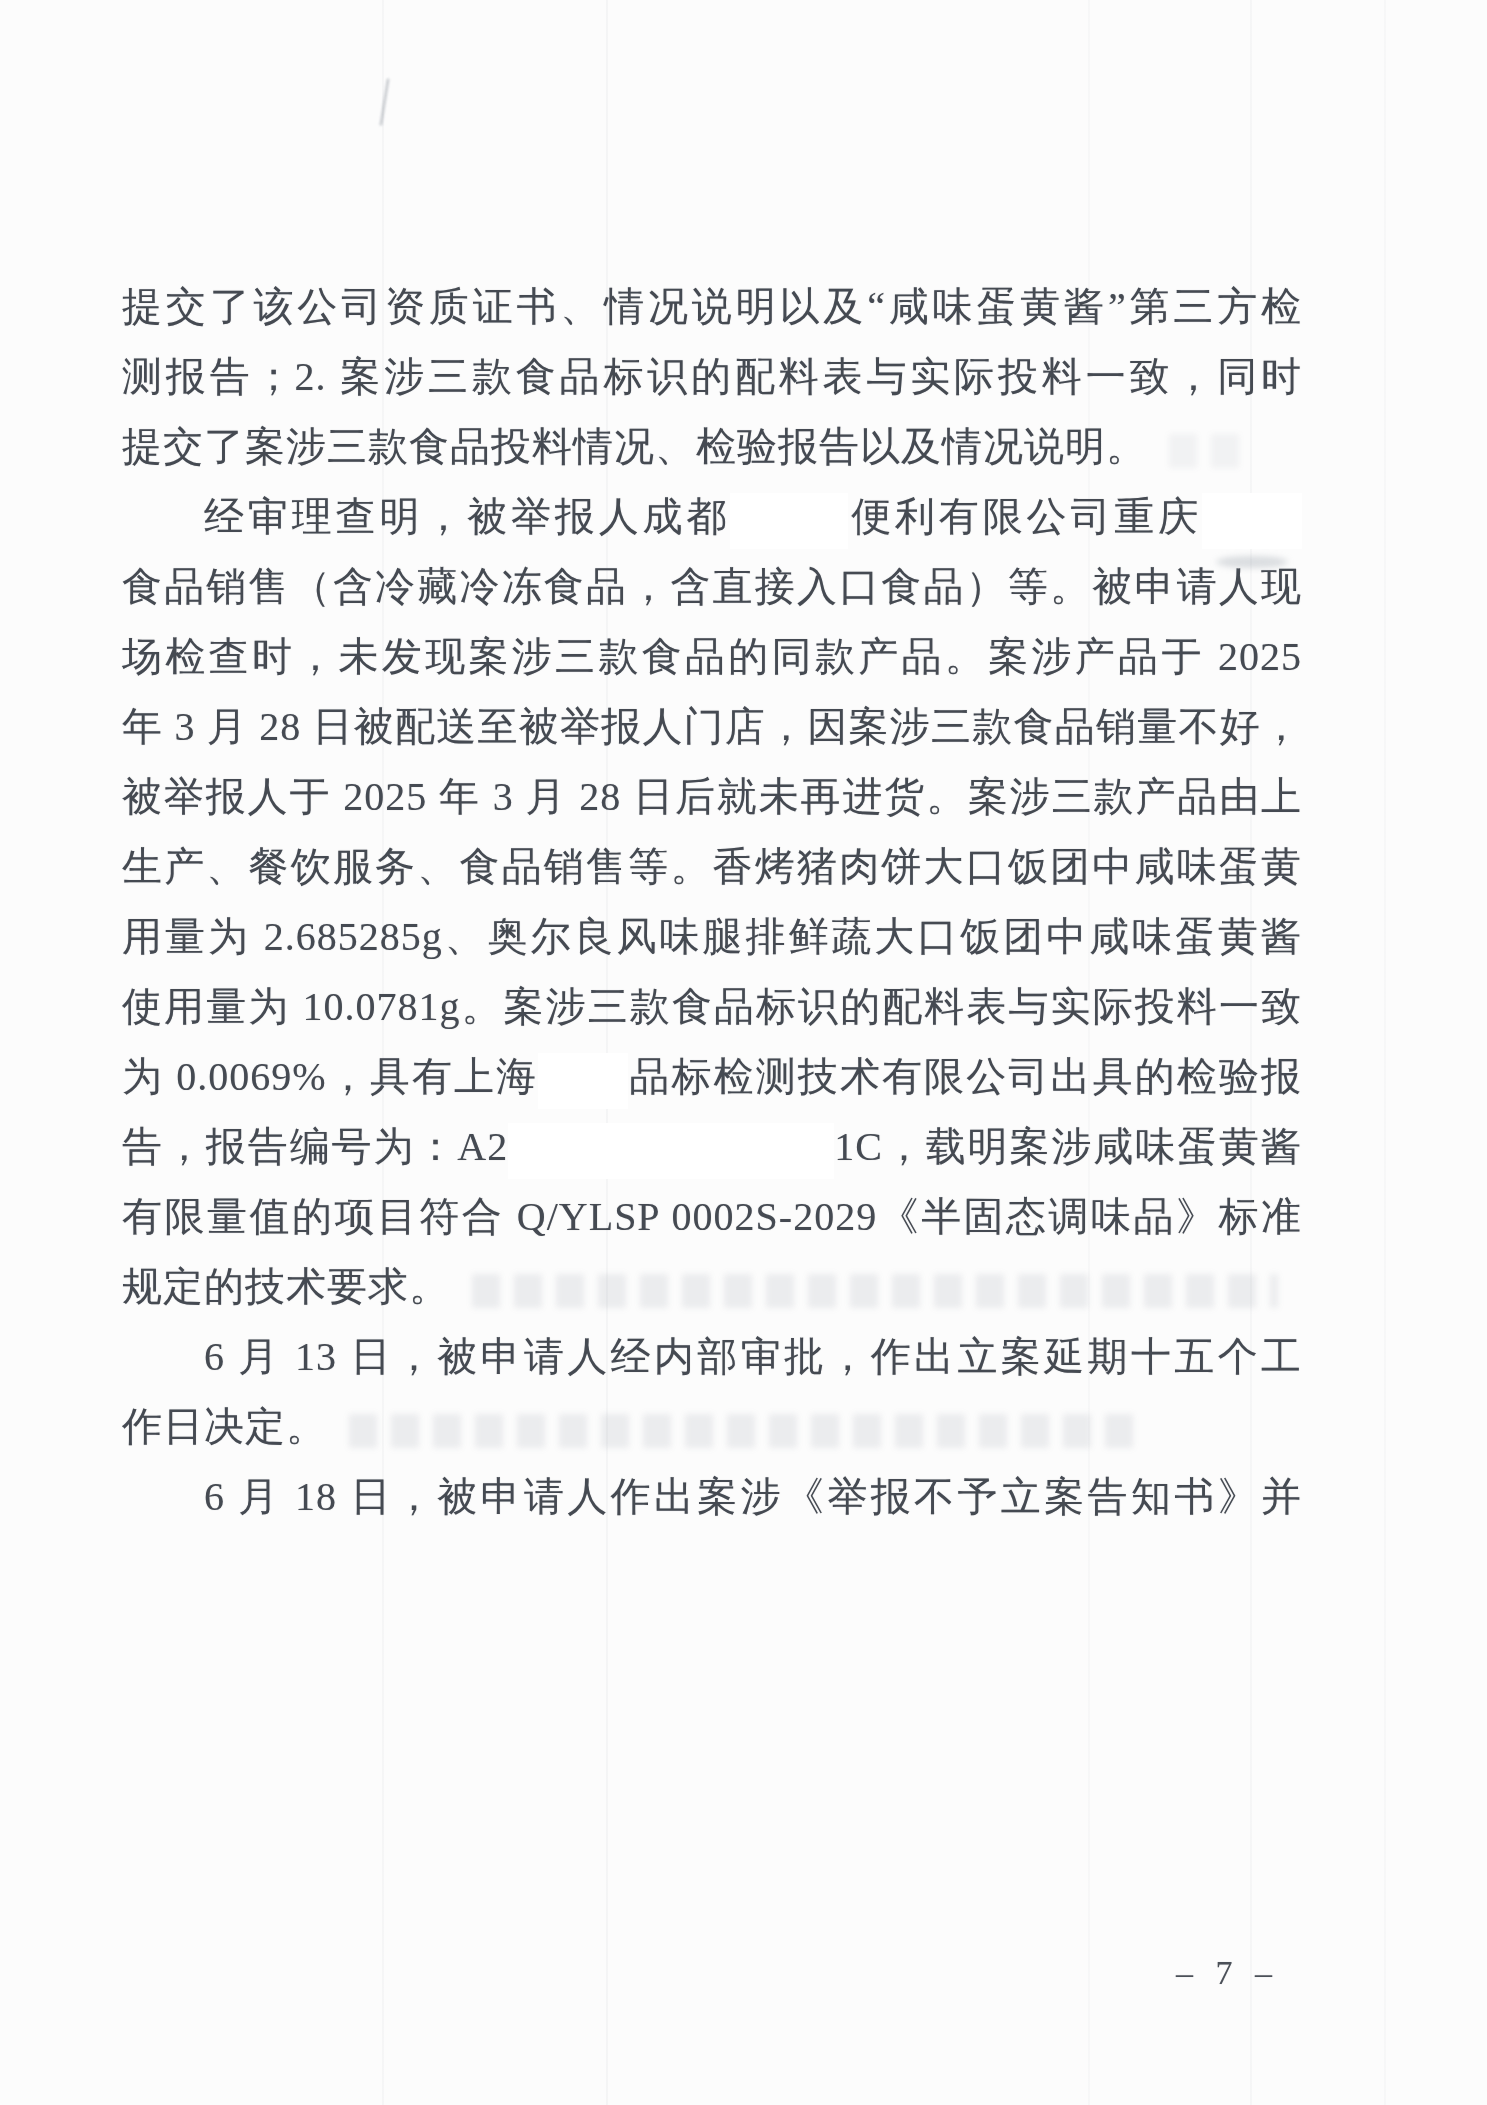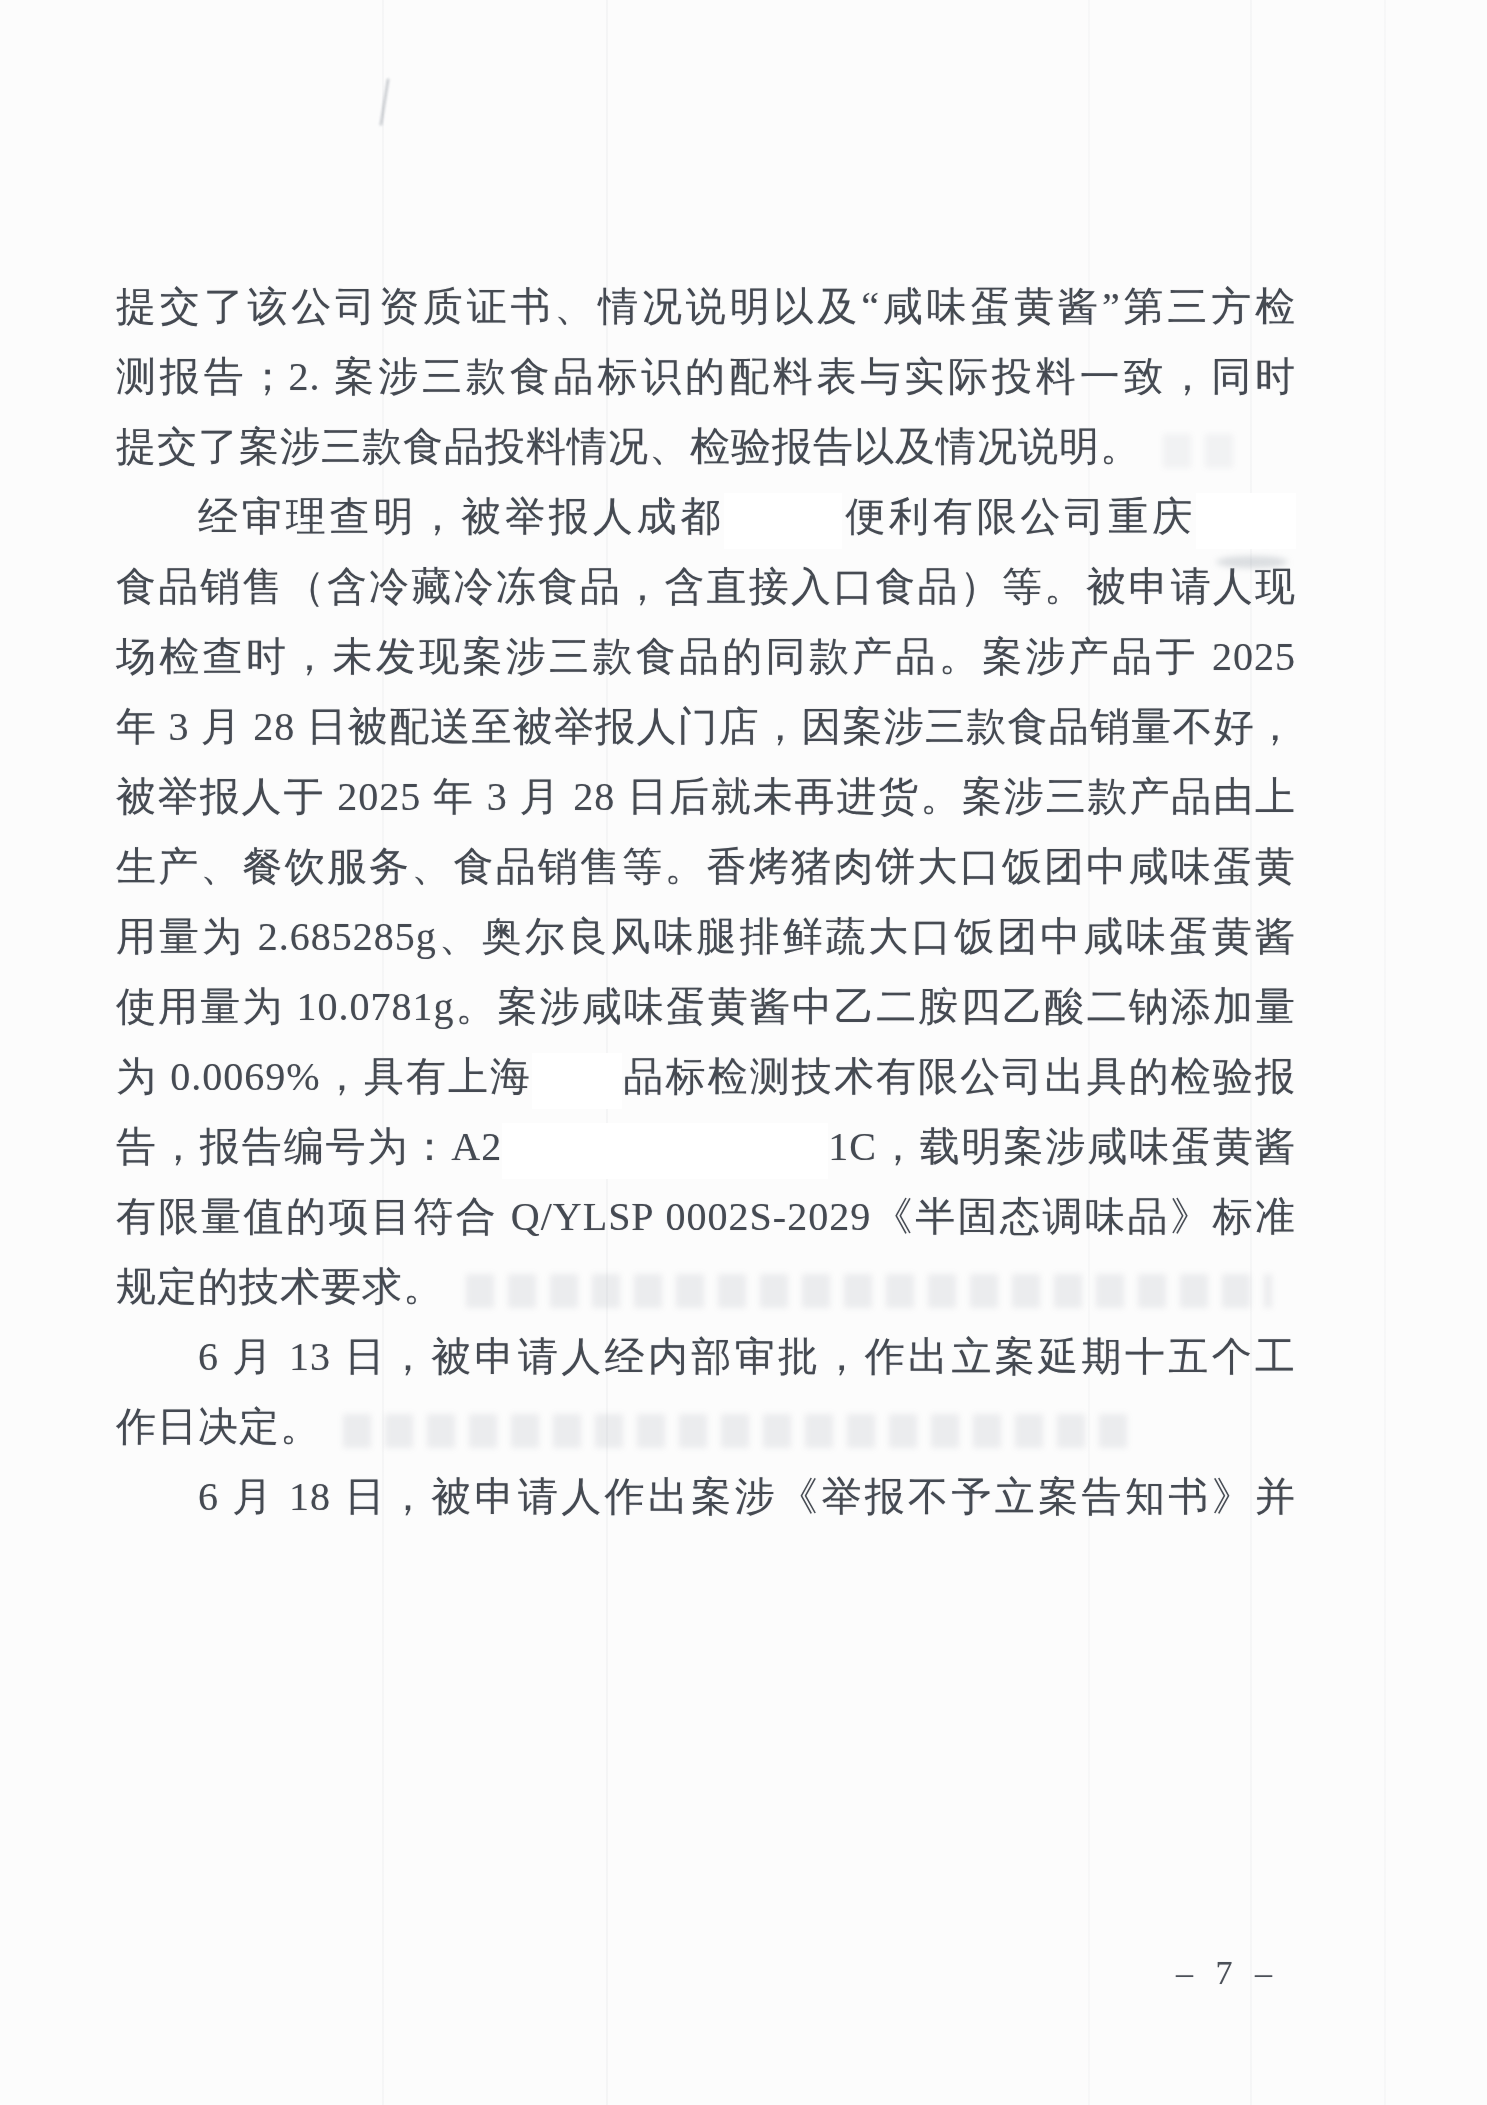--- a/index.html
+++ b/index.html
@@ -25,21 +25,21 @@
     position:absolute;left:383px;top:78px;width:3px;height:48px;
     background:rgba(130,136,146,.38);
     transform:rotate(9deg);border-radius:2px;filter:blur(1px);
   }
   .smudge-under-redaction{
     position:absolute;left:1216px;top:556px;width:72px;height:12px;
     background:rgba(140,148,160,.30);
     border-radius:50%;filter:blur(3px);
   }
   .doc-body{
-    position:absolute;left:116px;top:272px;width:1180px;
+    position:absolute;left:122px;top:272px;width:1180px;
   }
   .ln{
     margin:0;height:70px;line-height:70px;
     font-size:40px;letter-spacing:1px;
     white-space:nowrap;
     text-shadow:0 0 1px rgba(62,68,80,.35);
   }
   .ln.fill{
     white-space:normal;
     text-align:justify;
@@ -97,21 +97,21 @@
     <p class="ln fill"><span>年 3 月 28 日被配送至被举报人门店，因案涉三款食品销量不好，</span></p>
 
     <p class="ln fill"><span>被举报人于 2025 年 3 月 28 日后就未再进货。案涉三款产品由上</span></p>
 
 
     <p class="ln fill"><span>生产、餐饮服务、食品销售等。香烤猪肉饼大口饭团中咸味蛋黄</span></p>
 
 
     <p class="ln fill"><span>用量为 2.685285g、奥尔良风味腿排鲜蔬大口饭团中咸味蛋黄酱</span></p>
 
-    <p class="ln fill"><span>使用量为 10.0781g。案涉咸味蛋黄酱中乙二胺四乙酸二钠添加量</span></p>
+    <p class="ln fill"><span>使用量为 10.0781g。案涉三款食品标识的配料表与实际投料一致</span></p>
 
     <p class="ln fill"><span>为 0.0069%，具有上海</span><span class="redact rw-e"></span><span>品标检测技术有限公司出具的检验报</span></p>
 
     <p class="ln fill"><span>告，报告编号为：A2</span><span class="redact rw-f"></span><span>1C，载明案涉咸味蛋黄酱</span></p>
 
     <p class="ln fill"><span>有限量值的项目符合 Q/YLSP 0002S-2029《半固态调味品》标准</span></p>
 
     <p class="ln"><span>规定的技术要求。</span><span class="ghost gw-l"></span></p>
 
     <p class="ln fill ind"><span>6 月 13 日，被申请人经内部审批，作出立案延期十五个工</span></p>

